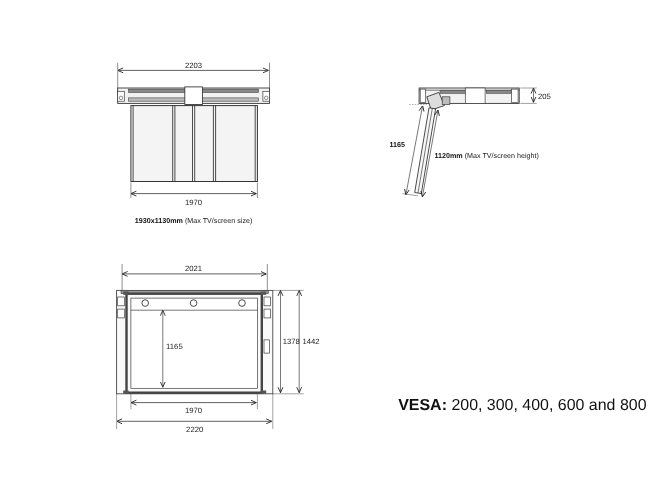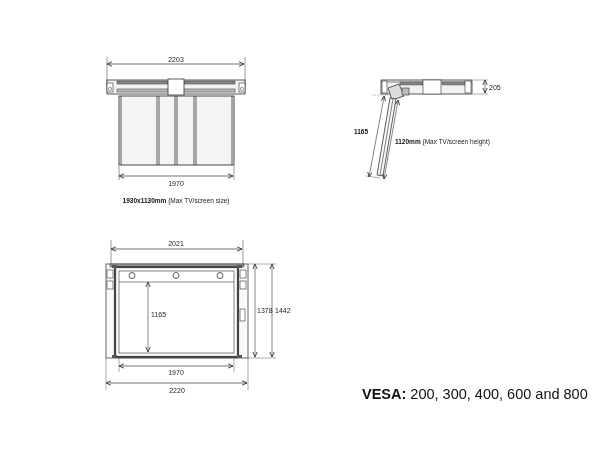--- a/index.html
+++ b/index.html
@@ -1,21 +1,21 @@
 <!DOCTYPE html>
 <html><head>
   <meta charset="utf-8">
   <style>
     html, body { margin: 0; padding: 0; background: #ffffff; }
     body { width: 610px; height: 450px; position: relative; overflow: hidden; font-family: "Liberation Sans", sans-serif; }
     svg { position: absolute; left: 0; top: 0; }
     .dim { font-family: "Liberation Sans", sans-serif; font-size: 7px; fill: #222; }
     .dimb { font-family: "Liberation Sans", sans-serif; font-size: 6.5px; fill: #111; font-weight: bold; }
     .note { font-family: "Liberation Sans", sans-serif; font-size: 6.5px; fill: #222; }
-    .vesa { position: absolute; left: 362px; top: 361px; font-size: 14.5px; color: #111; white-space: nowrap; margin-top: 25px; }
+    .vesa { position: absolute; left: 362px; top: 361px; font-size: 14.5px; color: #111; white-space: nowrap; }
     .vesa b { font-weight: bold; }
   </style>
 </head>
 <body>
 
 <svg width="610" height="450" viewBox="0 0 610 450" xmlns="http://www.w3.org/2000/svg">
   <defs>
     <marker id="arr" markerWidth="6" markerHeight="6" refX="5" refY="3" orient="auto" markerUnits="userSpaceOnUse">
       <path d="M0,0.8 L5,3 L0,5.2" fill="none" stroke="#222" stroke-width="0.8"></path>
     </marker>

